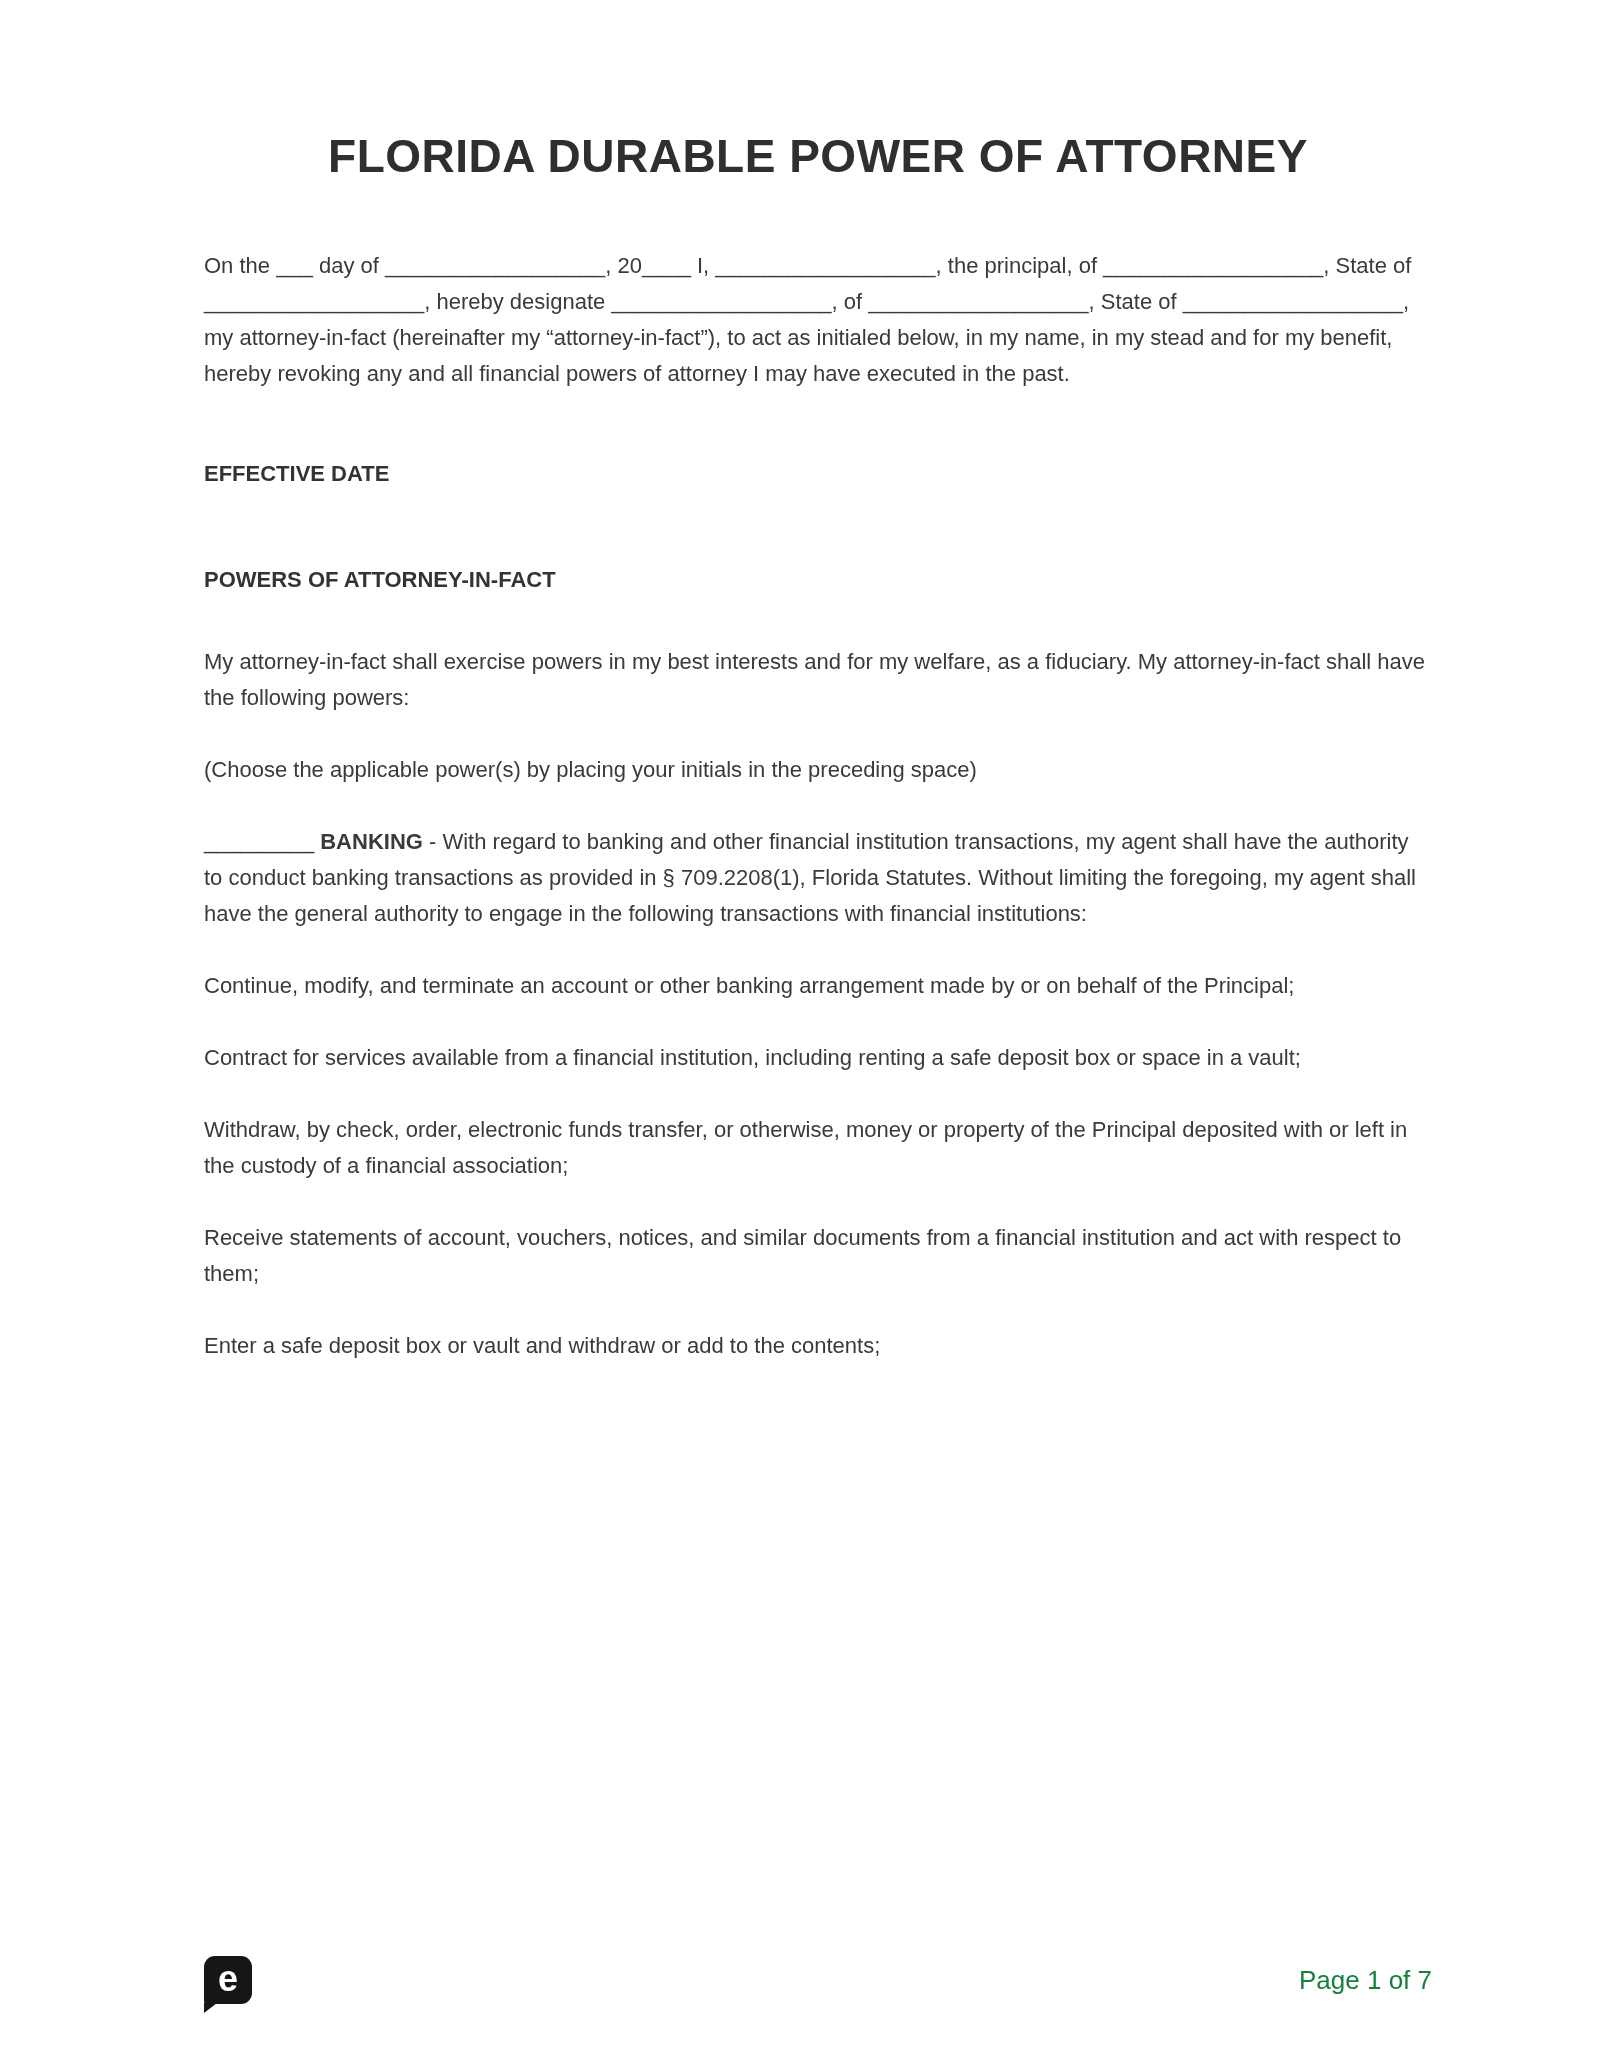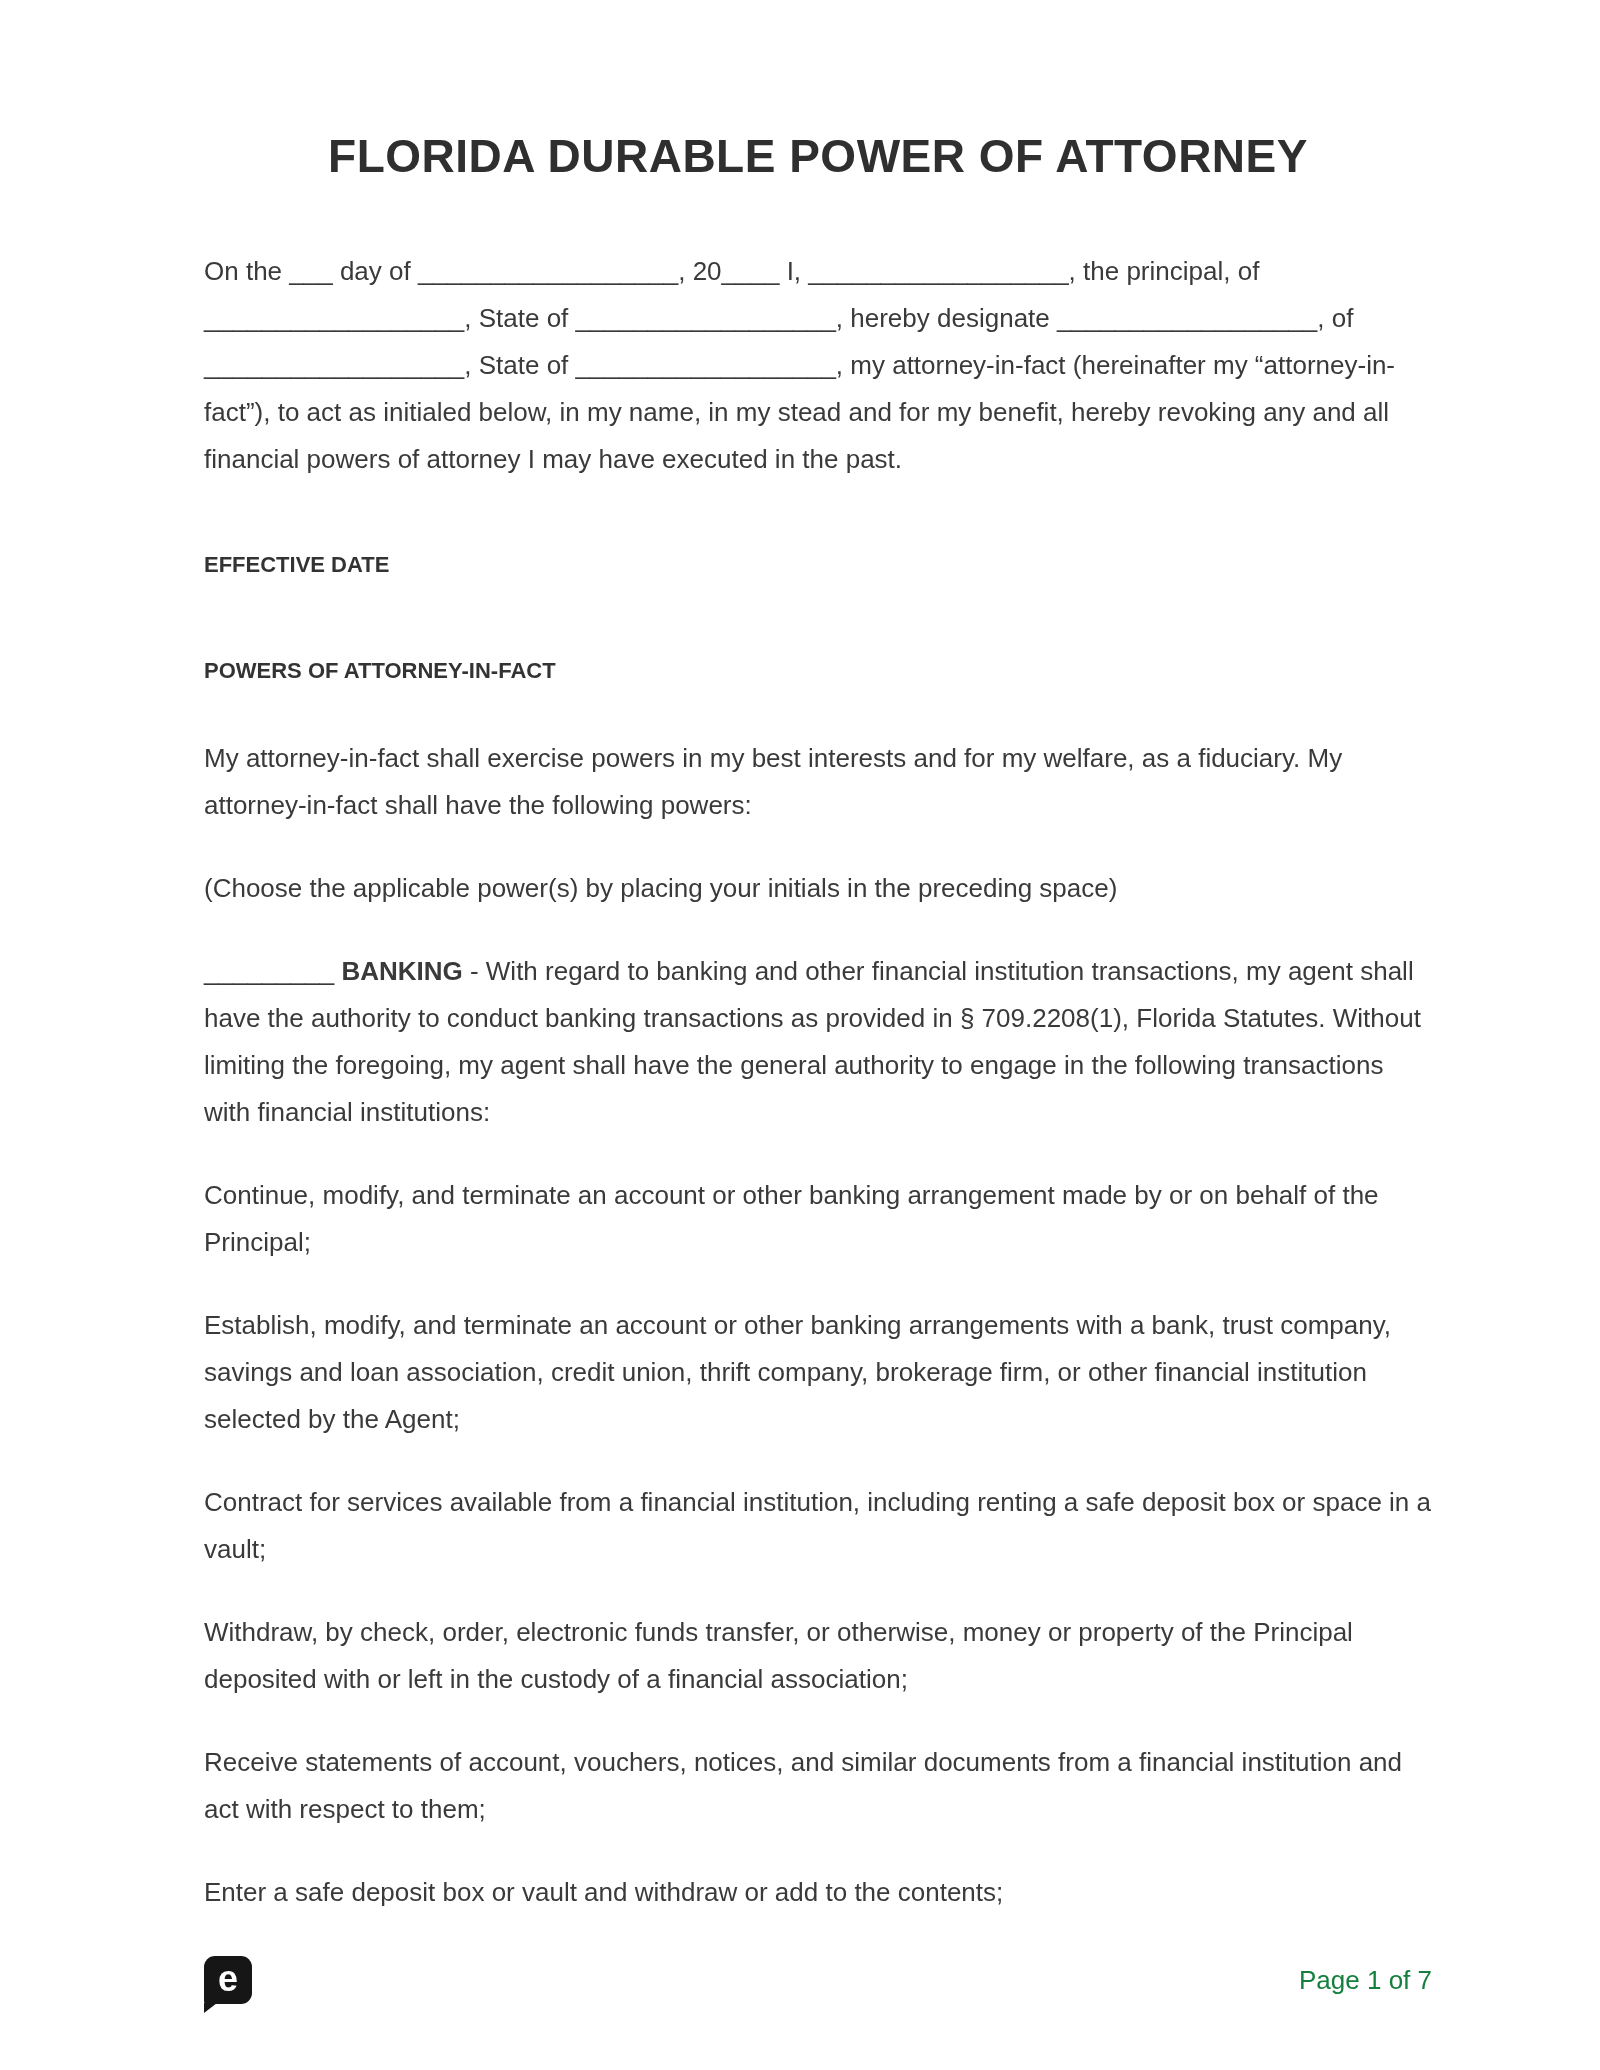--- a/index.html
+++ b/index.html
@@ -23,22 +23,22 @@
     margin: 0 0 66px 0;
     font-size: 46px;
     line-height: 52px;
     font-weight: bold;
     text-align: center;
     color: #2f2f2f;
     letter-spacing: 0.5px;
   }
   .para {
     margin: 36px 0 0 0;
-    font-size: 26px;
-    line-height: 47px;
+    font-size: 22px;
+    line-height: 36px;
   }
   .para.first {
     margin-top: 0;
   }
   .heading {
     font-size: 22px;
     line-height: 36px;
     font-weight: bold;
     color: #333333;
   }
@@ -109,21 +109,20 @@
   <p class="para first">My attorney-in-fact shall exercise powers in my best interests and for my welfare, as a fiduciary. My attorney-in-fact shall have the following powers:</p>
 
   <p class="para">(Choose the applicable power(s) by placing your initials in the preceding space)</p>
 
   <p class="para">
     <span>_________ </span><span class="inline-bold">BANKING</span><span> - With regard to banking and other financial institution transactions, my agent shall have the authority to conduct banking transactions as provided in § 709.2208(1), Florida Statutes. Without limiting the foregoing, my agent shall have the general authority to engage in the following transactions with financial institutions:</span>
   </p>
 
   <p class="para">Continue, modify, and terminate an account or other banking arrangement made by or on behalf of the Principal;</p>
 
-  <p class="para">Establish, modify, and terminate an account or other banking arrangements with a bank, trust company, savings and loan association, credit union, thrift company, brokerage firm, or other financial institution selected by the Agent;</p>
 
   <p class="para">Contract for services available from a financial institution, including renting a safe deposit box or space in a vault;</p>
 
   <p class="para">Withdraw, by check, order, electronic funds transfer, or otherwise, money or property of the Principal deposited with or left in the custody of a financial association;</p>
 
   <p class="para">Receive statements of account, vouchers, notices, and similar documents from a financial institution and act with respect to them;</p>
 
   <p class="para">Enter a safe deposit box or vault and withdraw or add to the contents;</p>
 
   <div class="footer">

